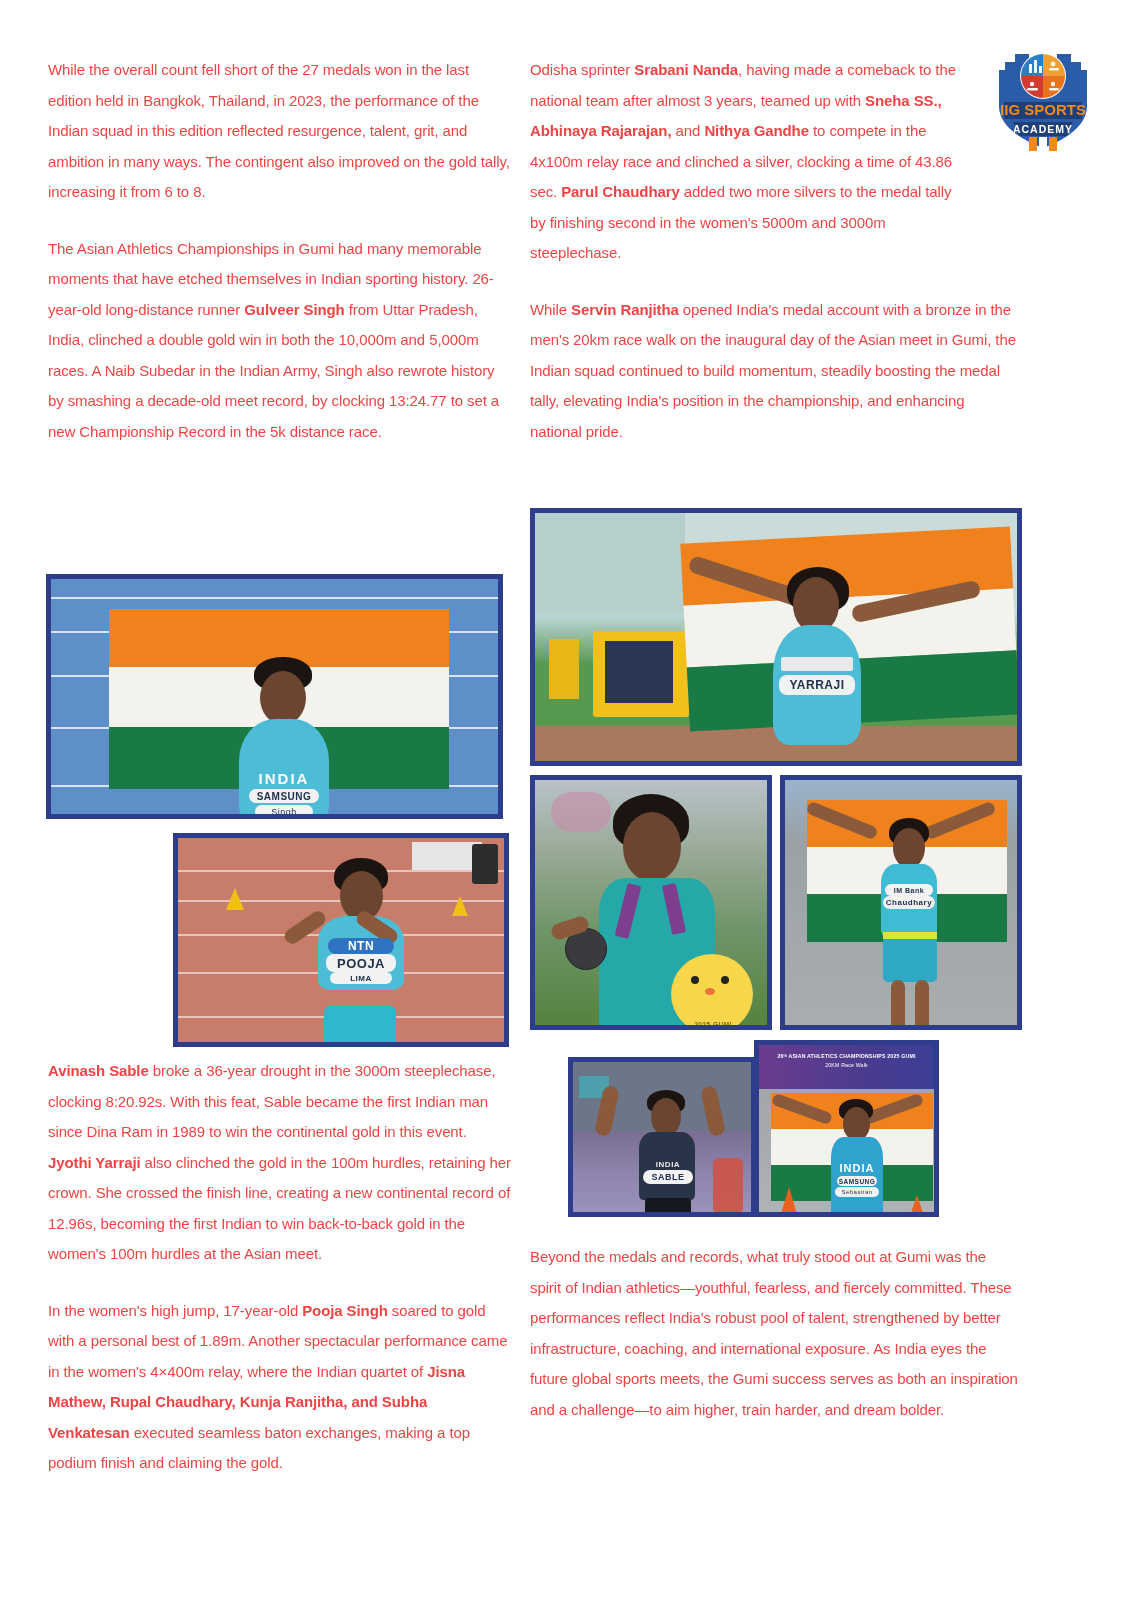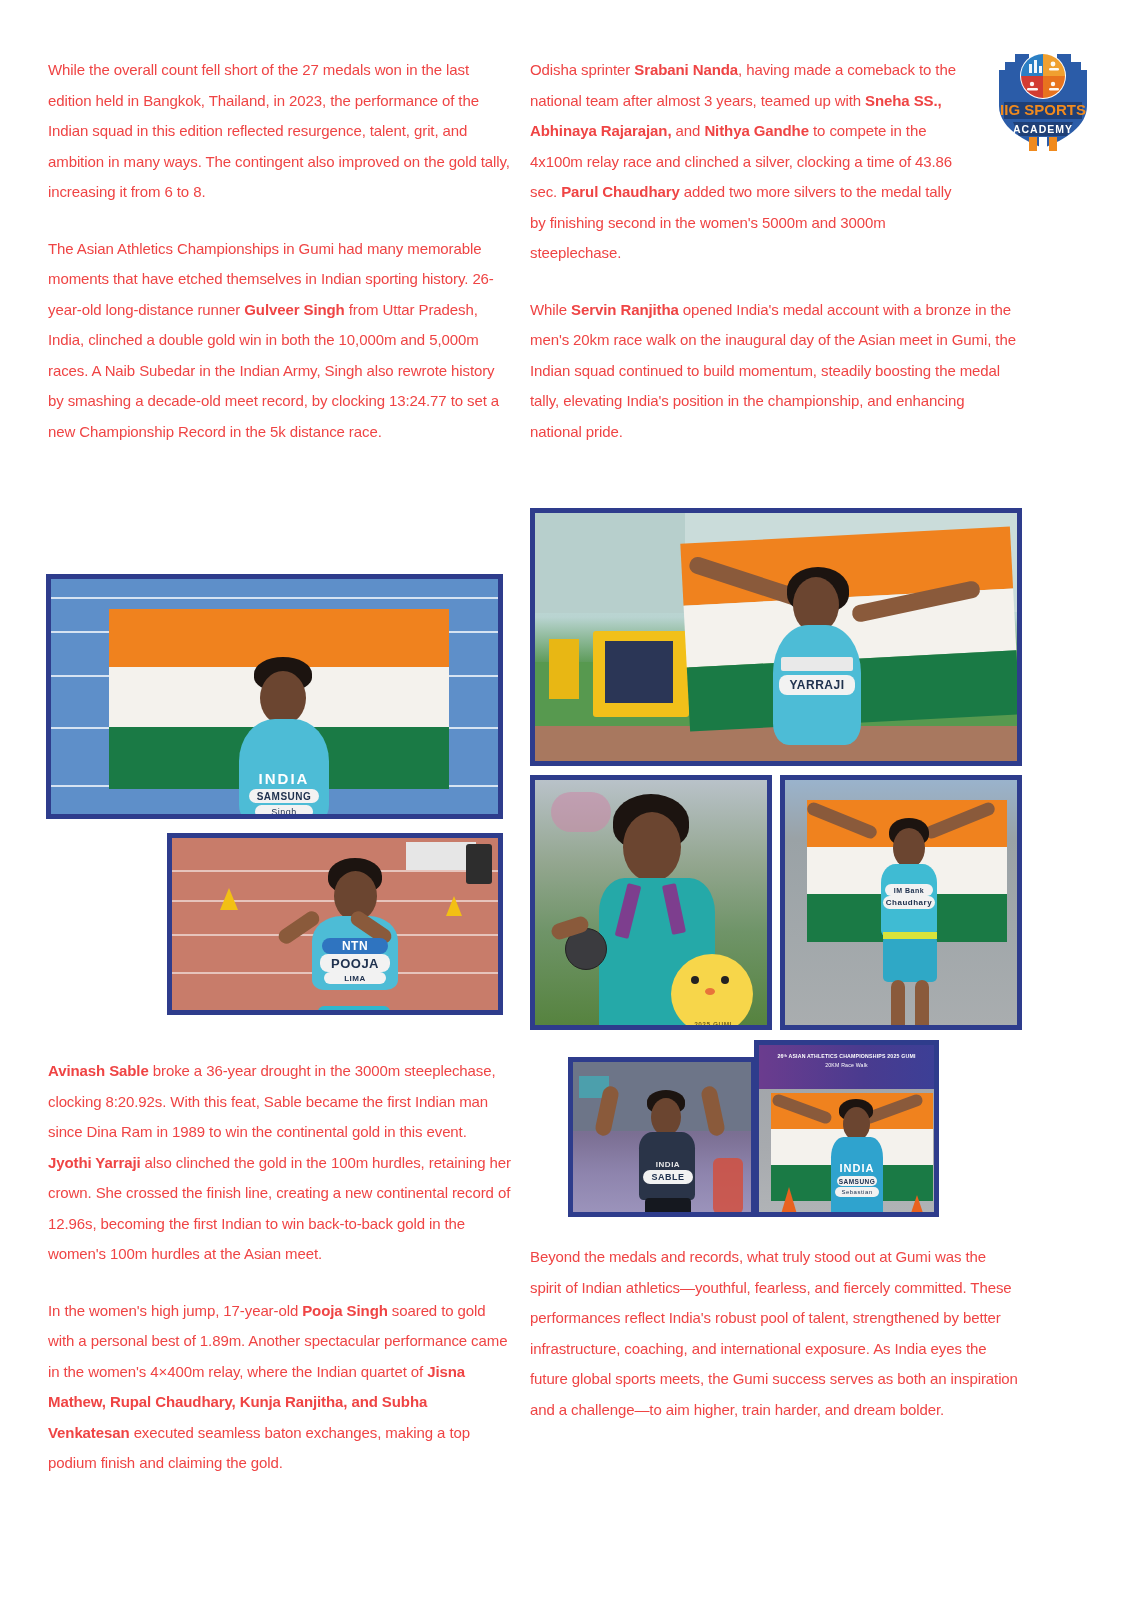--- a/index.html
+++ b/index.html
@@ -170,21 +170,21 @@
 
       <div class="hair" style="left:203px; top:78px; width:58px; height:34px;"></div>
       <div class="head" style="left:209px; top:92px; width:46px; height:54px;"></div>
       <div class="torso" style="left:188px; top:140px; width:90px; height:105px;"></div>
       <div class="bib" style="left:196px; top:190px; width:74px; height:18px; background:transparent; color:#fff; font-size:15px; letter-spacing:2px;">INDIA</div>
       <div class="bib" style="left:198px; top:210px; width:70px; height:14px; font-size:10px;">SAMSUNG</div>
       <div class="bib" style="left:204px; top:226px; width:58px; height:13px; font-size:9px; font-weight:400;">Singh</div>
     </div>
   </div>
 
-  <div class="photo" style="left:167px; top:833px; width:336px; height:182px;">
+  <div class="photo" style="left:173px; top:833px; width:336px; height:214px;">
     <div class="ph-inner">
       <div class="track-red"></div>
       <div class="lane-d" style="top:32px;"></div>
       <div class="lane-d" style="top:62px;"></div>
       <div class="lane-d" style="top:96px;"></div>
       <div class="lane-d" style="top:134px;"></div>
       <div class="lane-d" style="top:178px;"></div>
       <div style="position:absolute; right:22px; top:4px; width:70px; height:28px; background:#e6e6e6;"></div>
       <div style="position:absolute; right:6px; top:6px; width:26px; height:40px; background:#2d2d2d; border-radius:3px;"></div>
       <div style="position:absolute; left:48px; top:50px; width:0;height:0;border-left:9px solid transparent;border-right:9px solid transparent;border-bottom:22px solid #F2C014;"></div>

